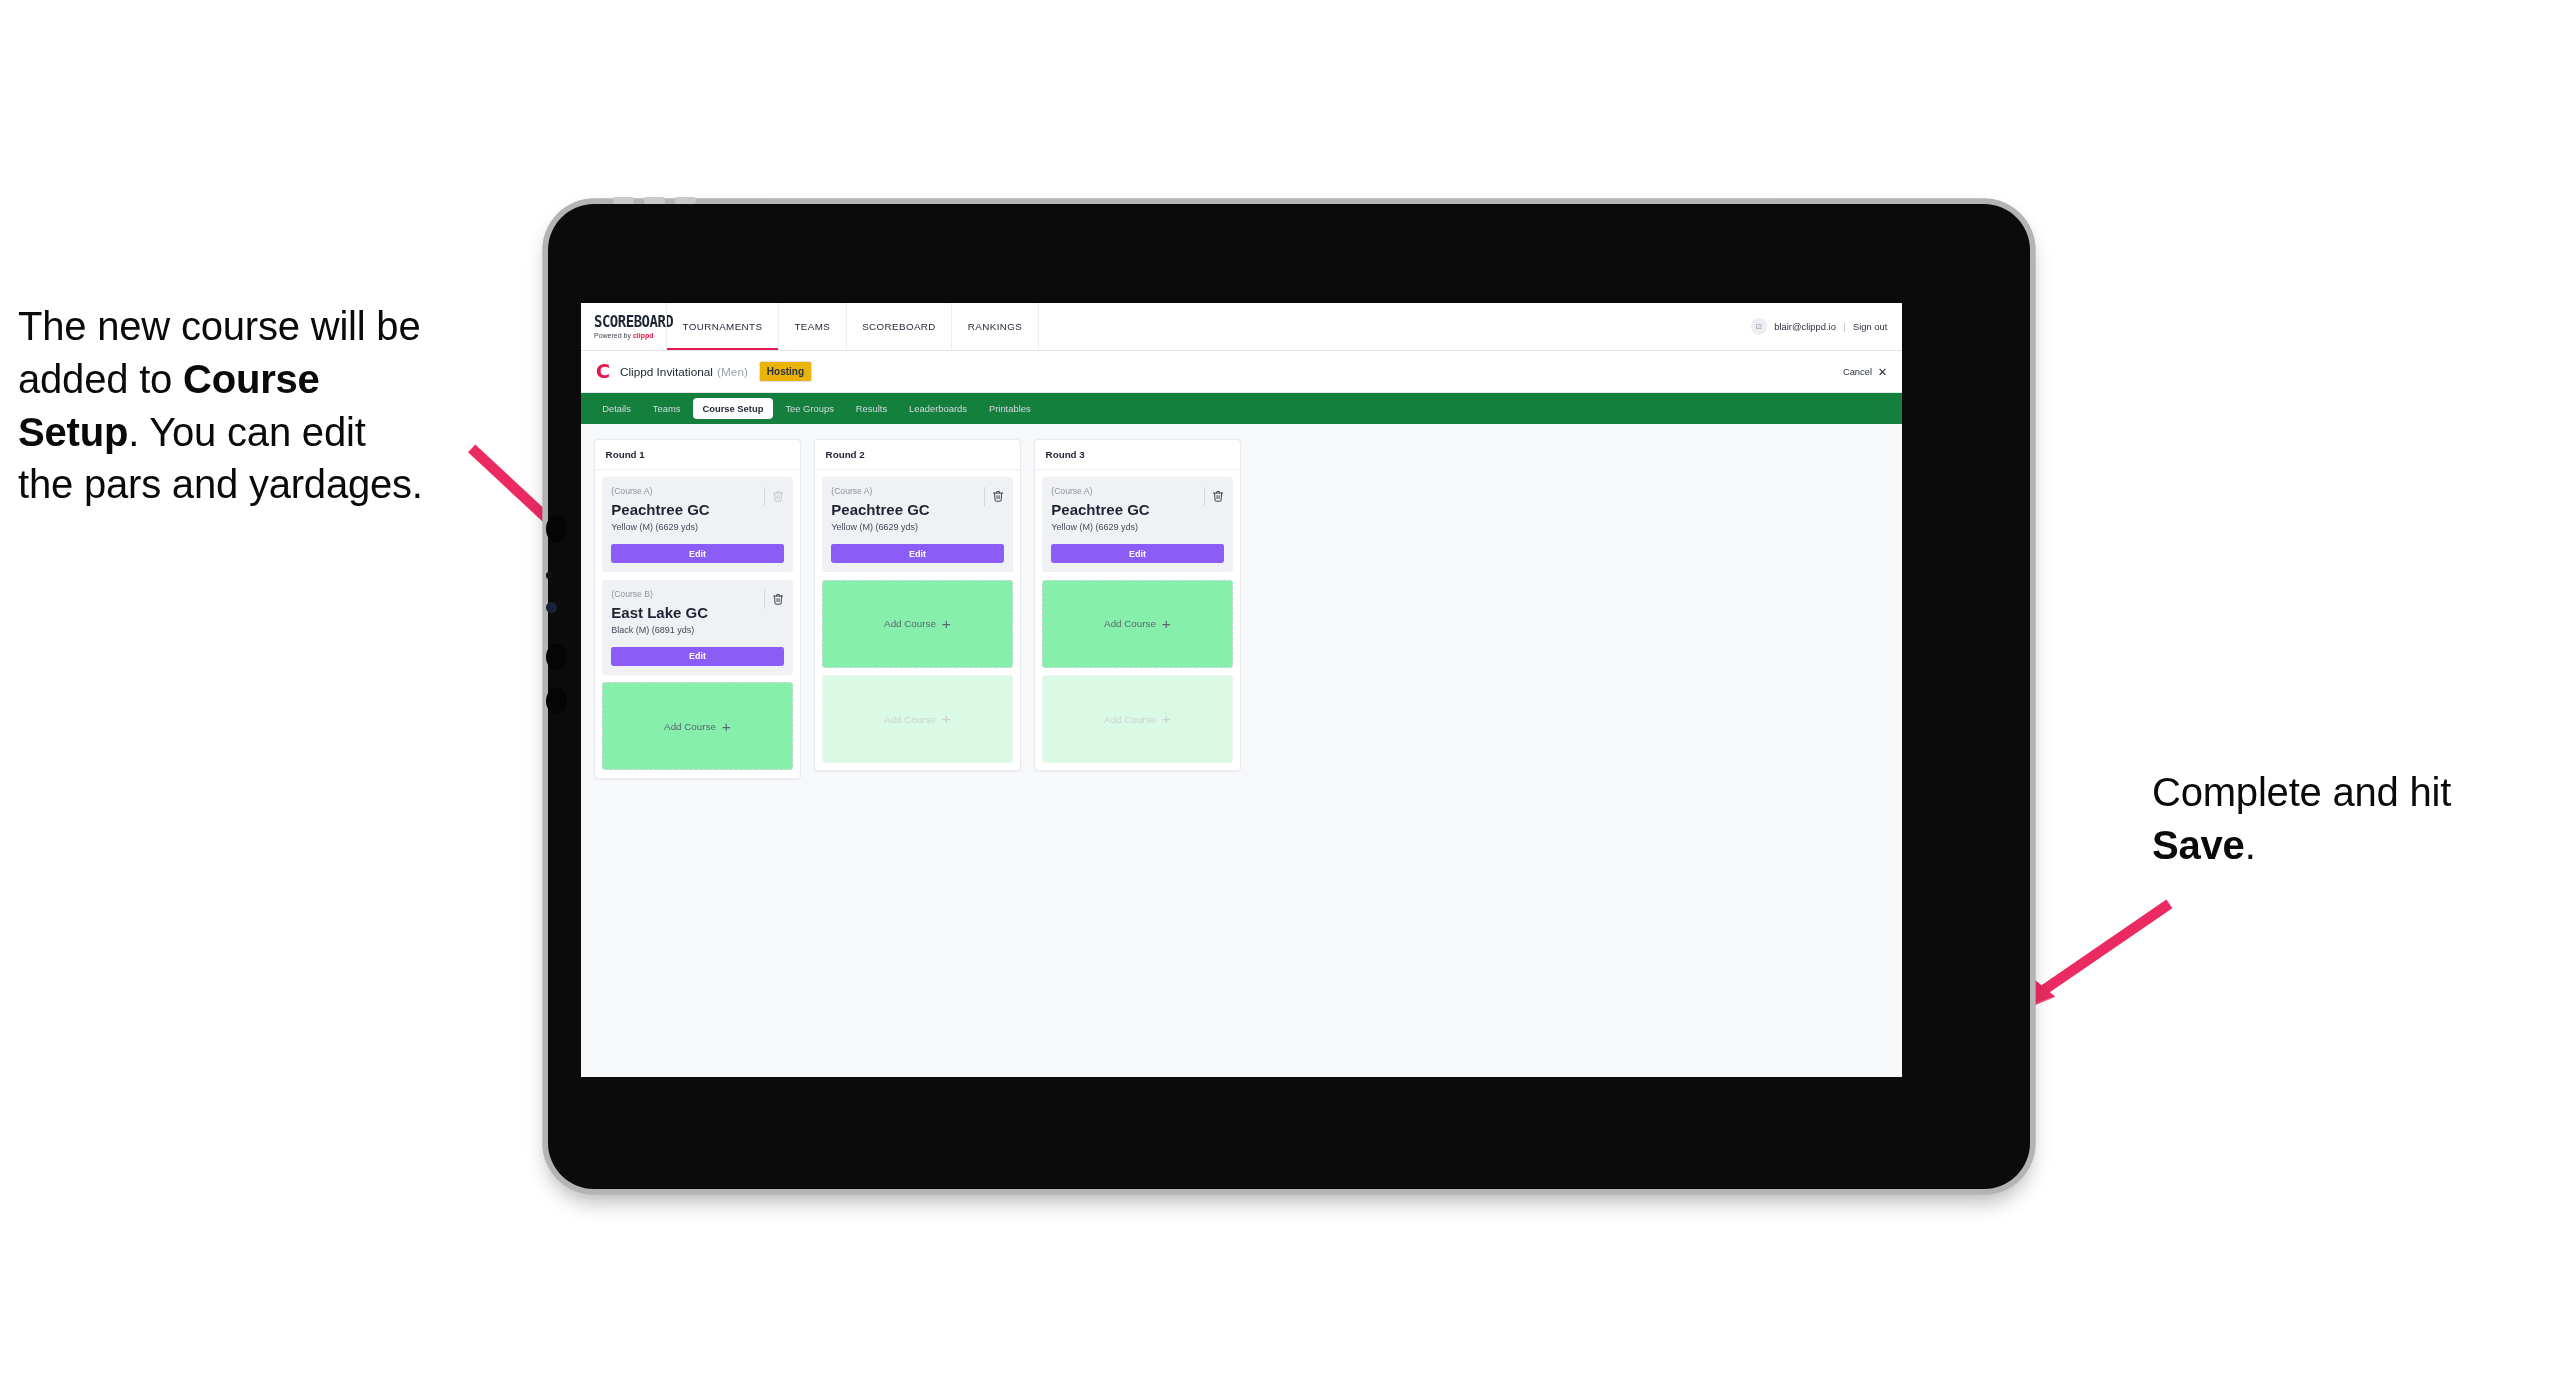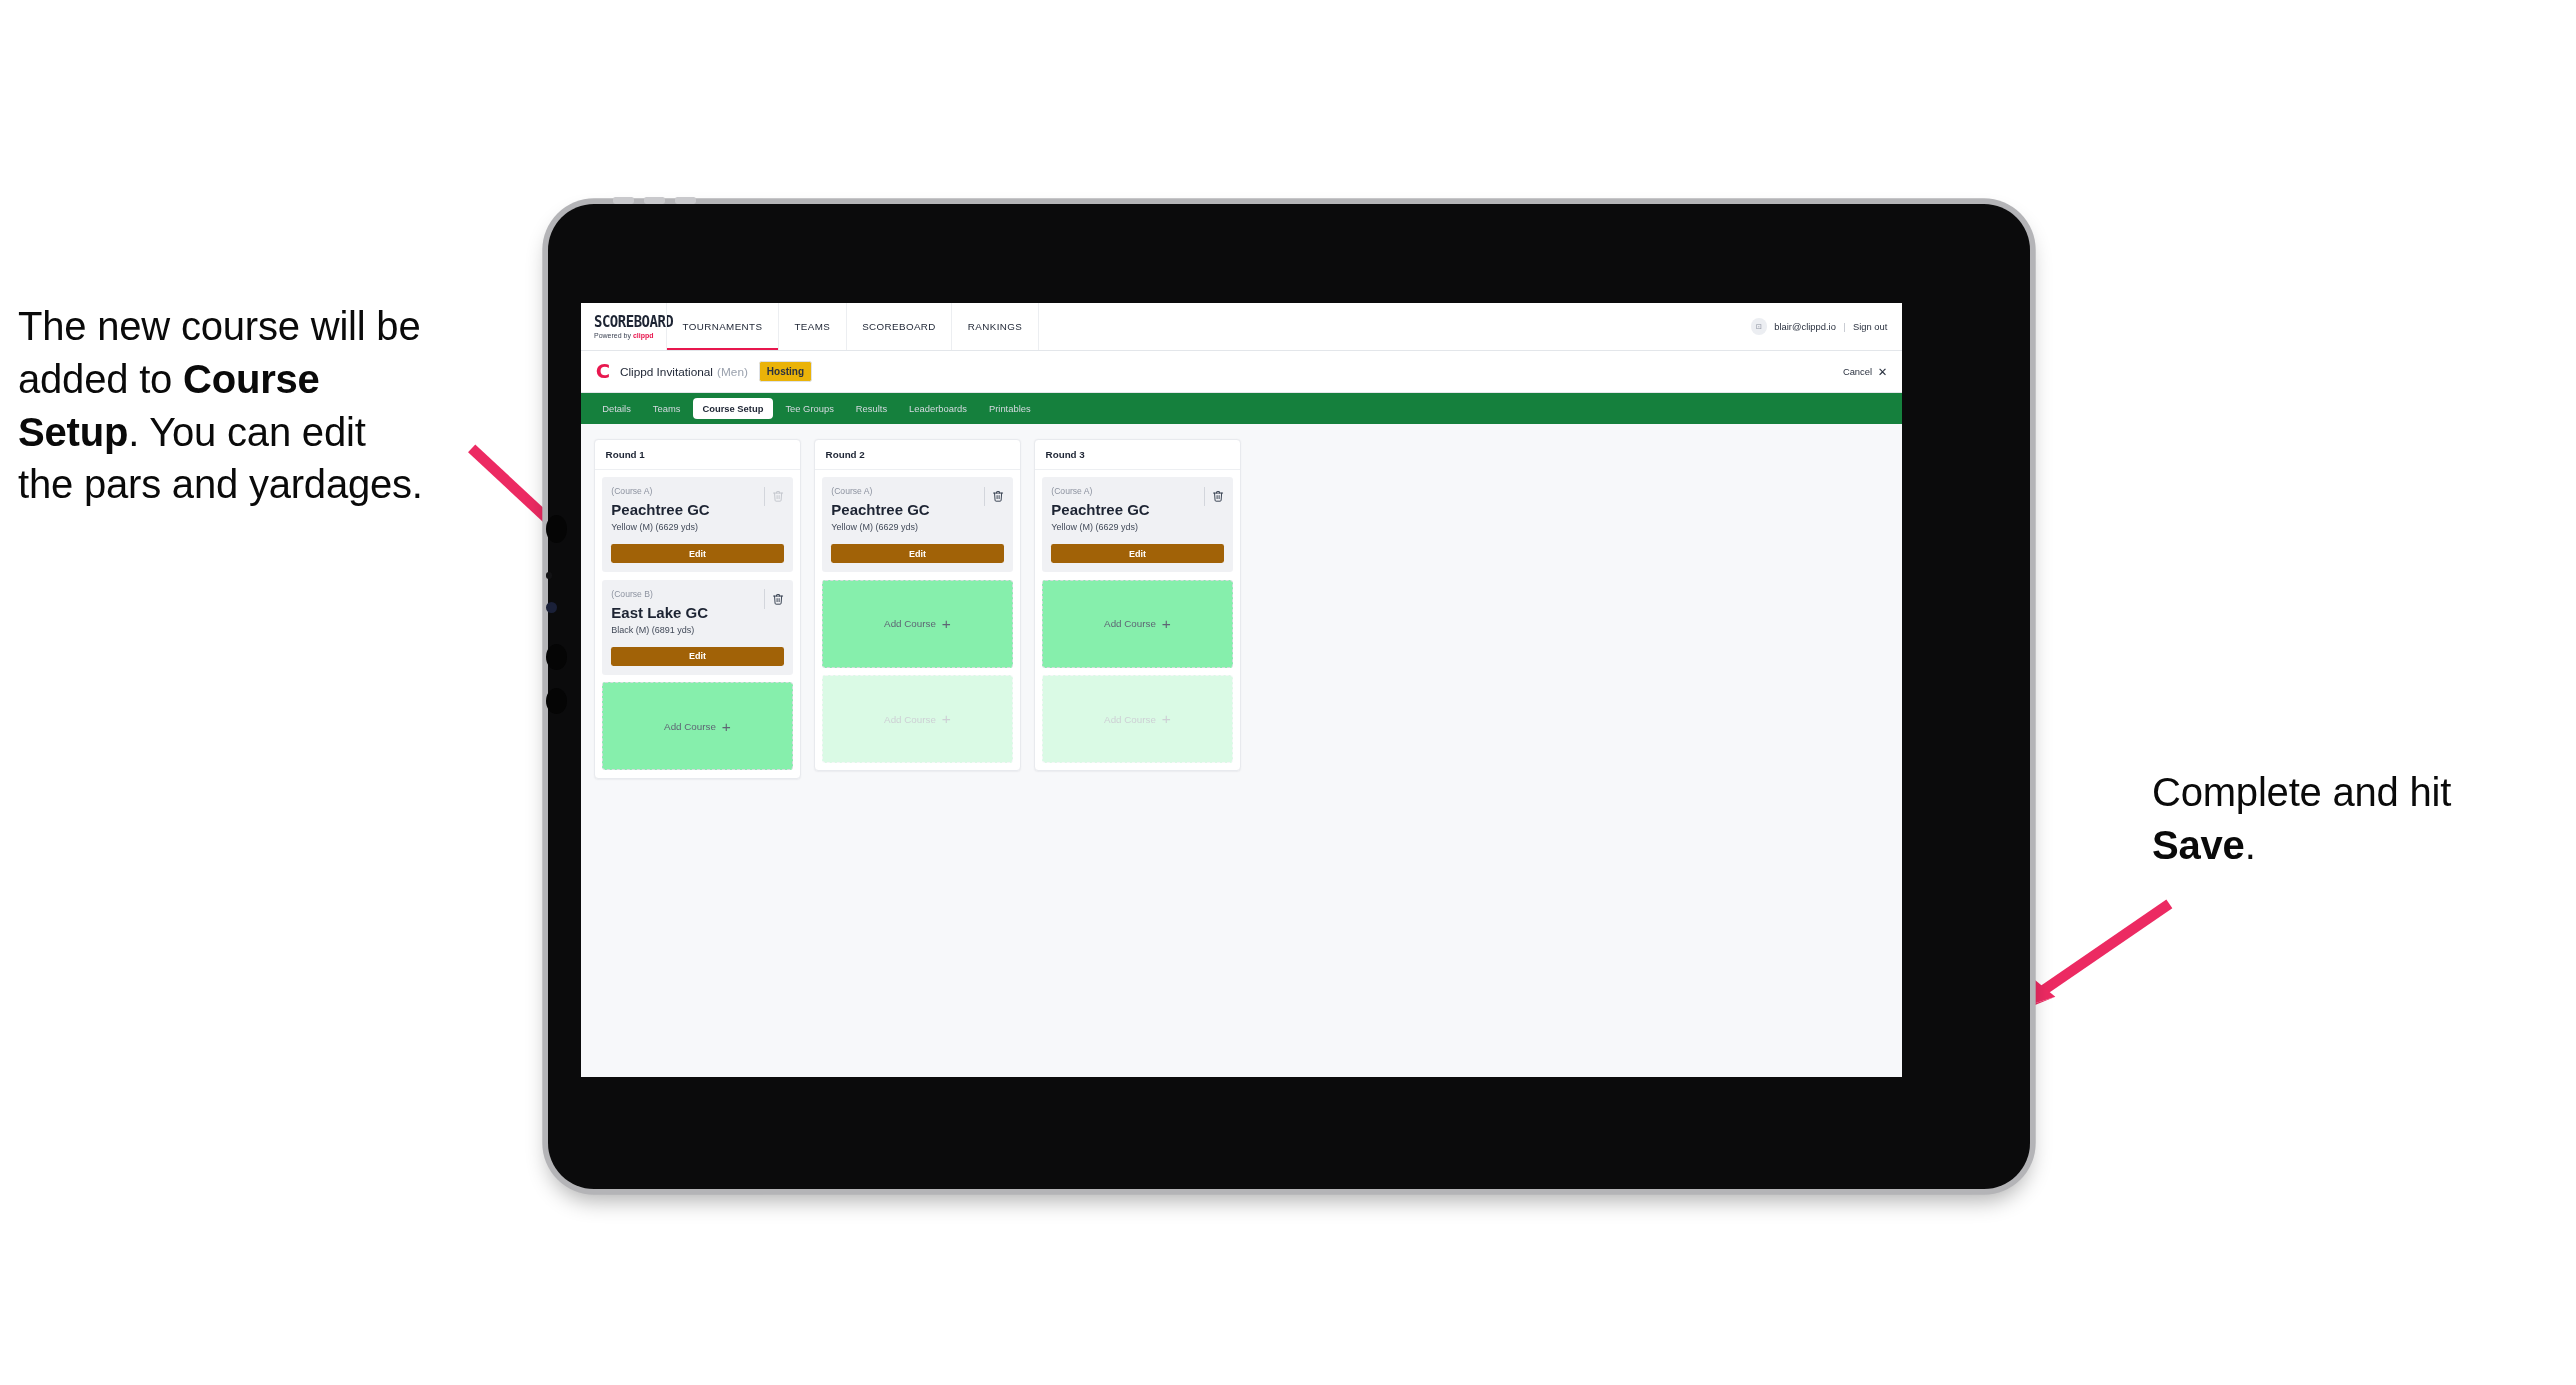--- a/index.html
+++ b/index.html
@@ -85,21 +85,21 @@
   .coursecard{background:#f0f1f4;border-radius:3.3px;padding:8.2px 9px 9px;}
   .cc-top{display:flex;align-items:flex-start;}
   .cc-text{flex:1;}
   .cc-label{font-size:8.6px;color:#8d93a0;line-height:1.5;}
   .cc-name{font-size:15px;font-weight:700;color:#1d2433;line-height:1.55;}
   .cc-tee{font-size:9px;color:#424a59;line-height:1.5;}
   .cc-actions{display:flex;align-items:center;gap:6.5px;padding-top:1.6px;}
   .vdiv{width:0.8px;height:19.6px;background:#d3d6dc;}
   .trash{width:12.2px;height:12.2px;cursor:pointer;}
   .trash.disabled{opacity:.33;cursor:default;}
-  .editbtn{margin-top:9px;width:100%;background:#a16207;color:#ffffff;border:none;
+  .editbtn{margin-top:9px;width:100%;background:#8b5cf6;color:#ffffff;border:none;
            border-radius:2.4px;height:19.6px;font-size:9px;font-weight:600;cursor:pointer;
            font-family:"Liberation Sans",sans-serif;}
 
   .addcourse{border:0.8px dashed #d7dadf;border-radius:3.3px;height:86px;
              display:flex;align-items:center;justify-content:center;gap:6px;
              font-size:9.8px;color:#5e6574;cursor:pointer;background:#86efac;}
   .addcourse .plus{font-size:15.5px;font-weight:300;line-height:1;color:#5e6574;}
   .addcourse.ghost{opacity:.30;cursor:default;border-color:#e2e4e8;}
 </style>
 </head>

